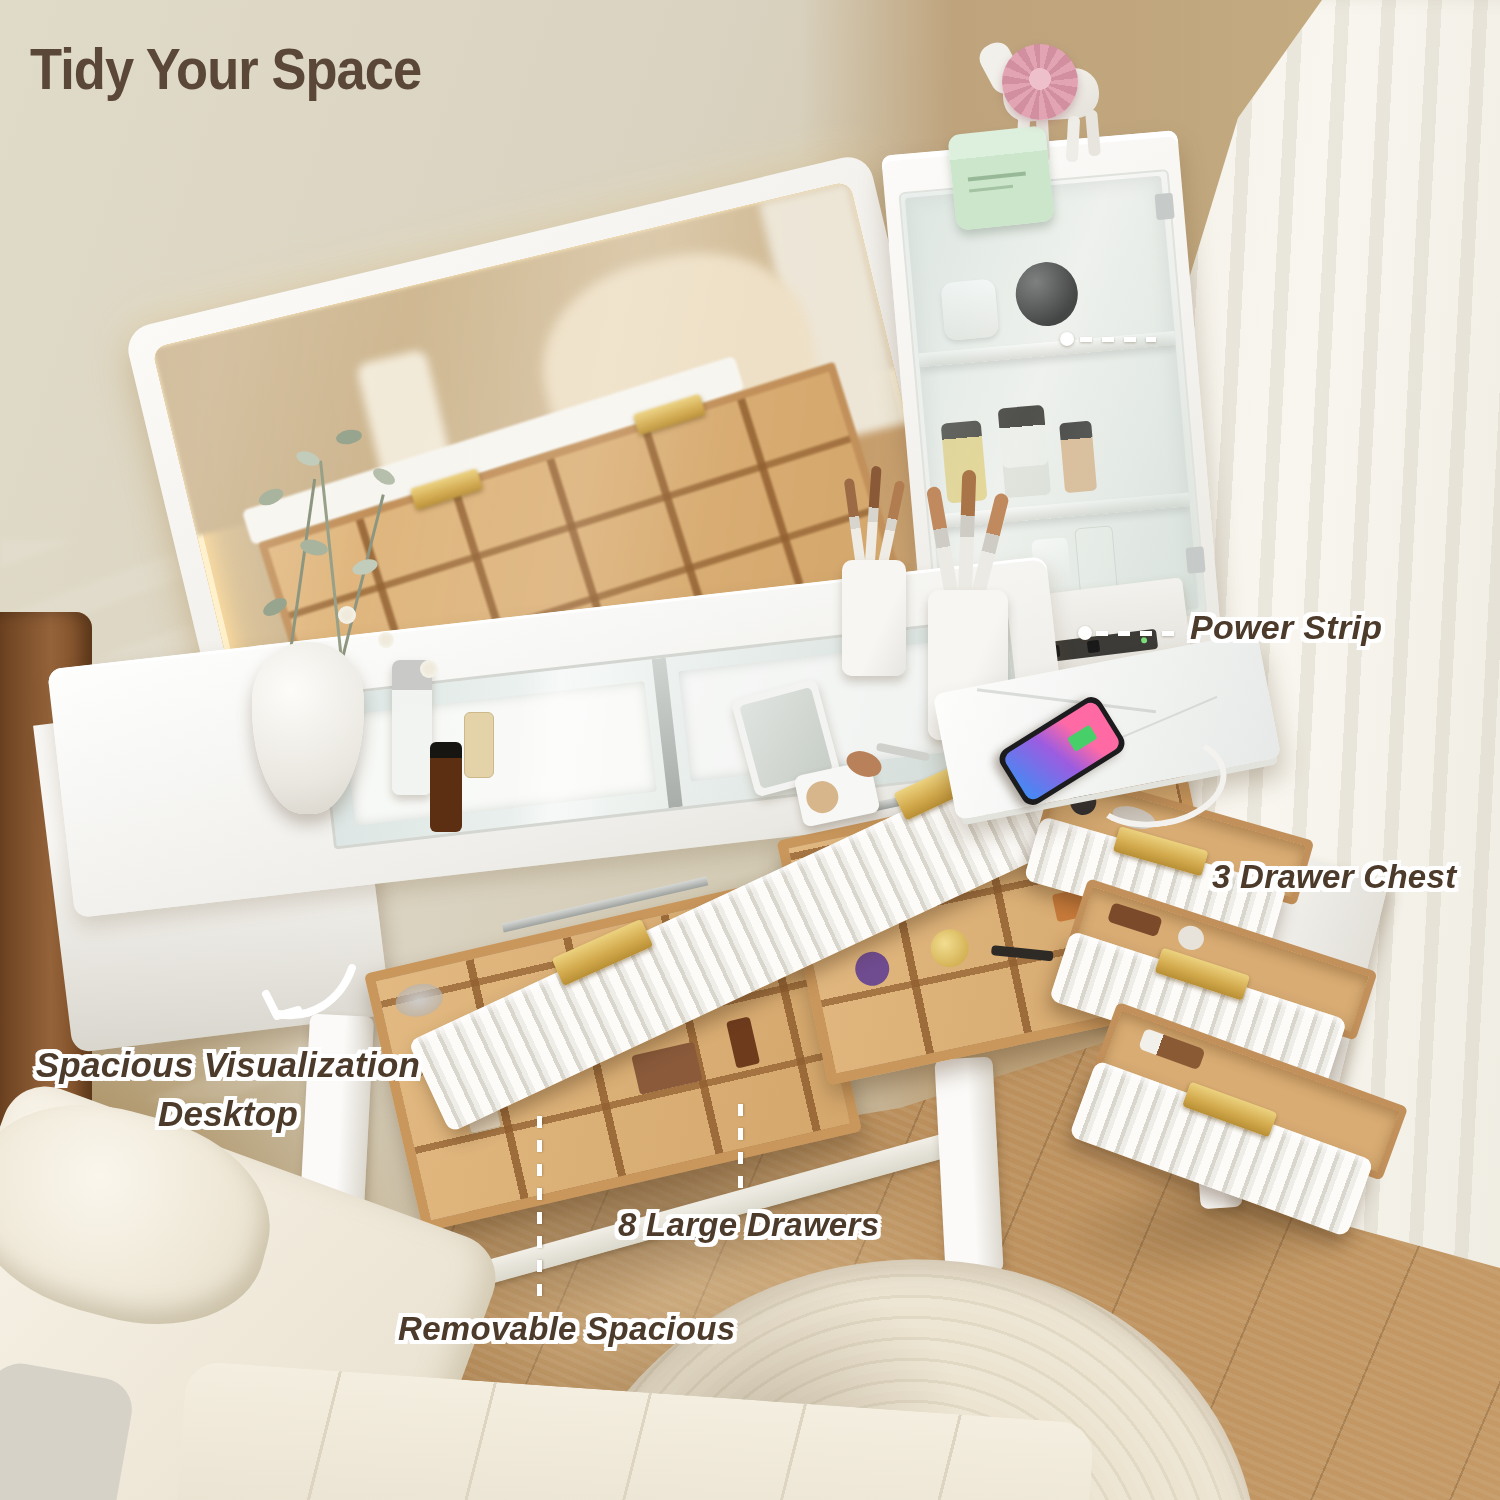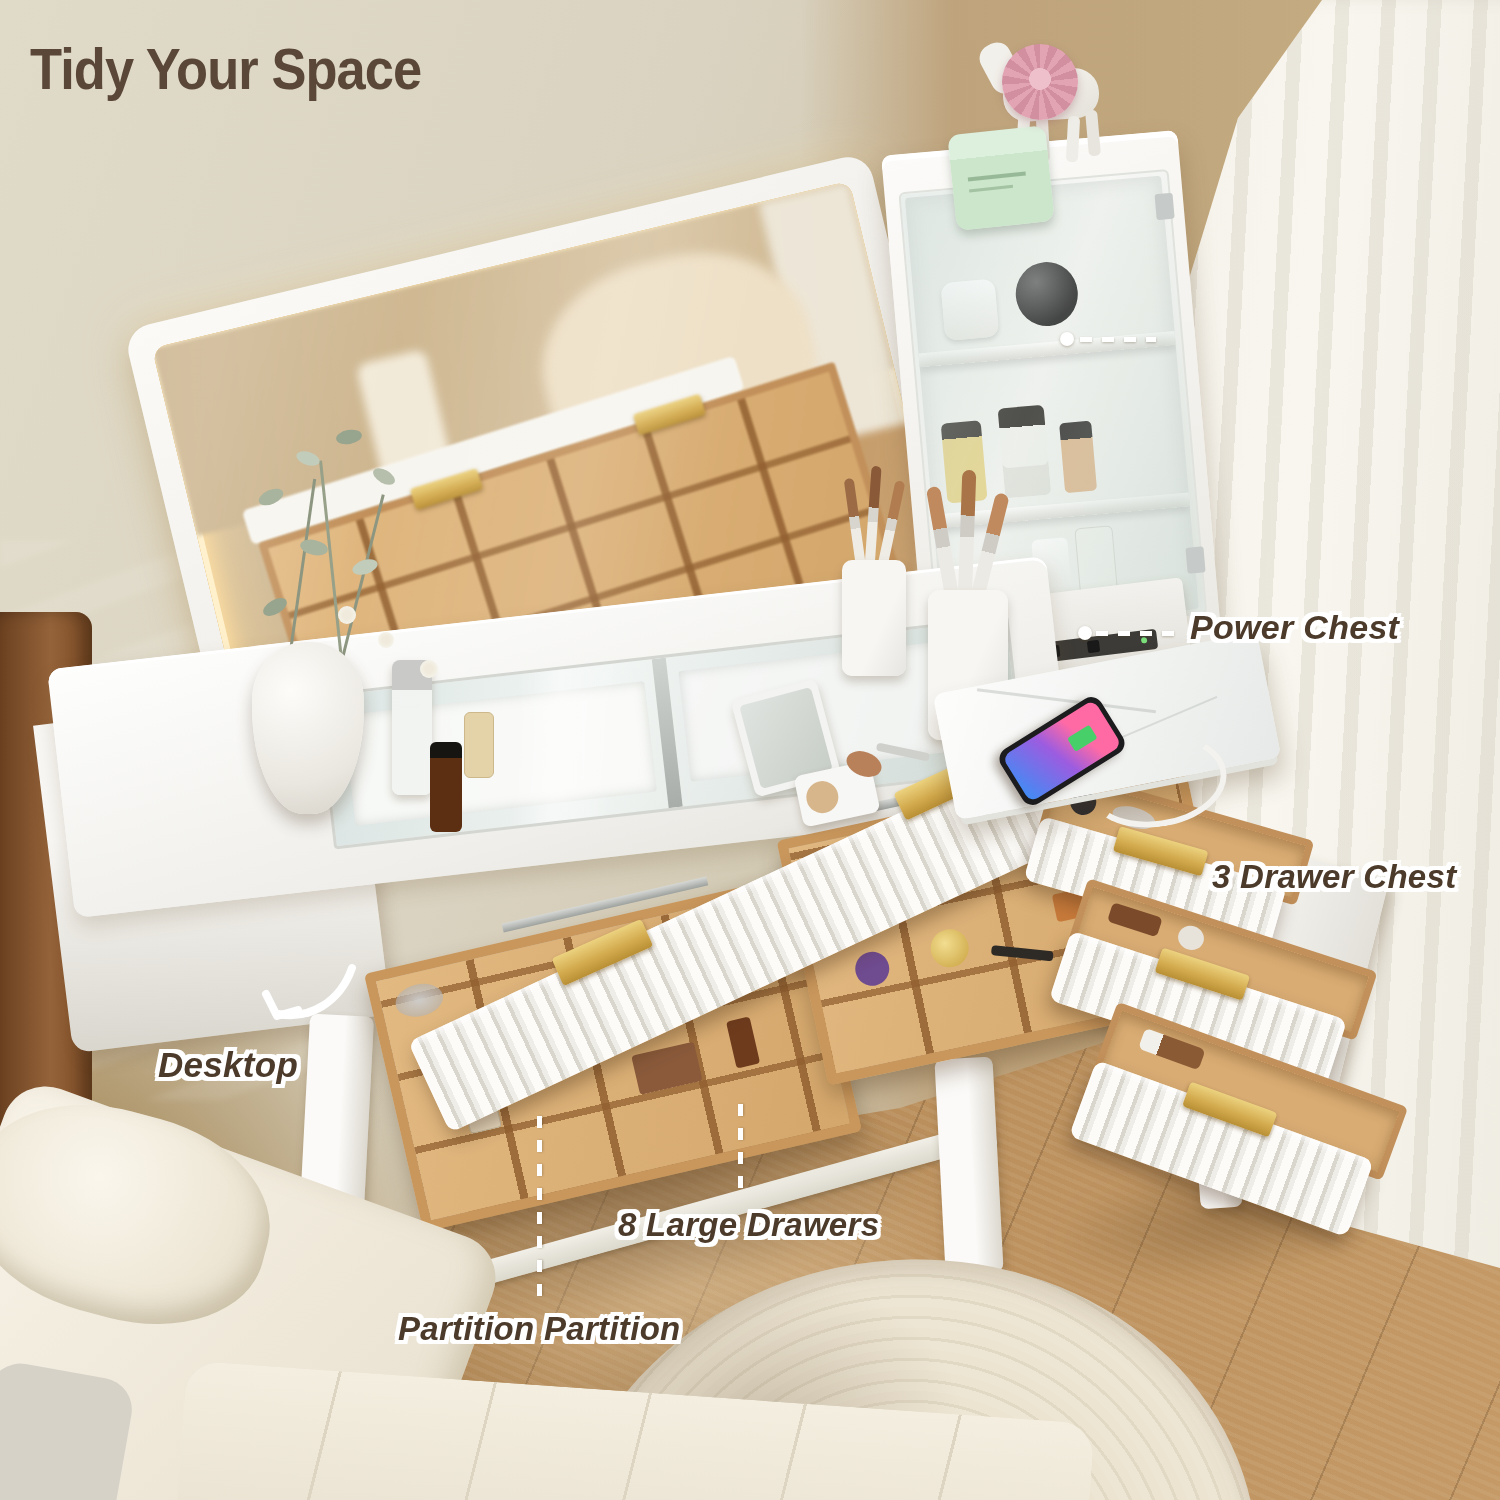--- a/index.html
+++ b/index.html
@@ -316,31 +316,32 @@
   <div class="abs" style="left:30px;top:36px;z-index:40;font-weight:700;font-size:57px;letter-spacing:-1px;color:#5a4738;
               transform:scaleX(.92);transform-origin:left top;">Tidy Your Space</div>
 
   <span class="dot" style="left:1060px;top:332px;"></span>
   <div class="dash-h" style="left:1080px;top:337px;width:76px;"></div>
   <div class="callout" style="left:1152px;top:316px;font-size:34px;line-height:1.3;">
   </div>
 
   <span class="dot" style="left:1078px;top:626px;"></span>
   <div class="dash-h" style="left:1096px;top:631px;width:86px;"></div>
-  <div class="callout" style="left:1190px;top:608px;font-size:34px;">Power Chest</div>
+  <div class="callout" style="left:1190px;top:608px;font-size:34px;">Power Strip</div>
 
   <div class="callout" style="left:1212px;top:858px;font-size:33px;">3 Drawer Chest</div>
 
   <svg class="abs" style="left:252px;top:960px;z-index:40;" width="110" height="74" viewBox="0 0 110 74">
     <path d="M100,8 C88,42 58,60 26,54" fill="none" stroke="#ffffff" stroke-width="8" stroke-linecap="round"></path>
     <path d="M14,34 L25,56 L46,50" fill="none" stroke="#ffffff" stroke-width="8" stroke-linecap="round" stroke-linejoin="round"></path>
   </svg>
   <div class="callout" style="left:28px;top:1040px;width:400px;font-size:35px;line-height:1.4;text-align:center;white-space:normal;">
+    <div>Spacious Visualization</div>
     <div>Desktop</div>
   </div>
 
   <div class="dash-v" style="left:738px;top:1104px;height:96px;"></div>
   <div class="callout" style="left:618px;top:1206px;font-size:33px;">8 Large Drawers</div>
 
   <div class="dash-v" style="left:537px;top:1116px;height:188px;"></div>
-  <div class="callout" style="left:398px;top:1310px;font-size:33px;">Partition Partition</div>
+  <div class="callout" style="left:398px;top:1310px;font-size:33px;">Removable Spacious</div>
 
 </div>
 
 </body></html>

